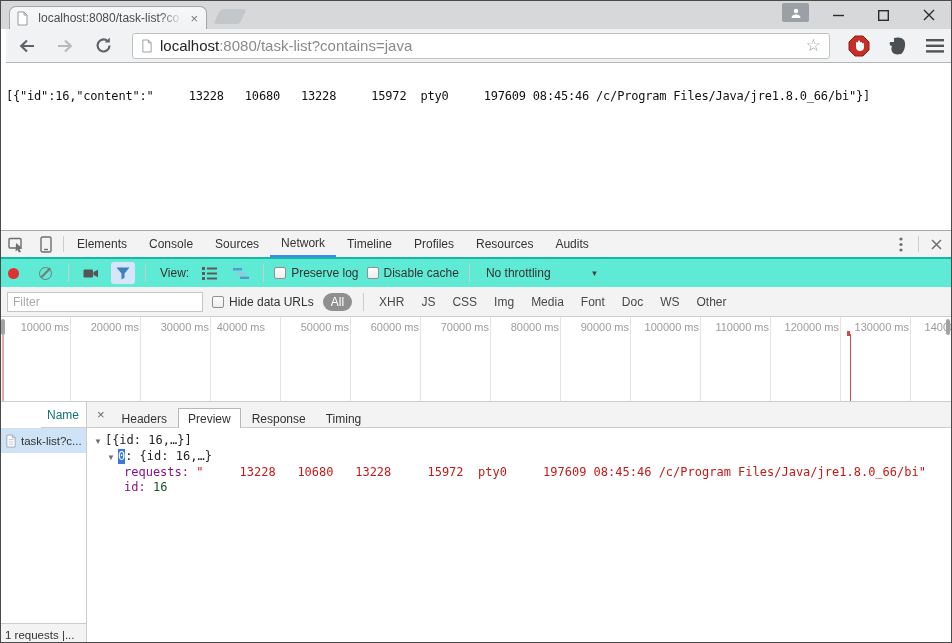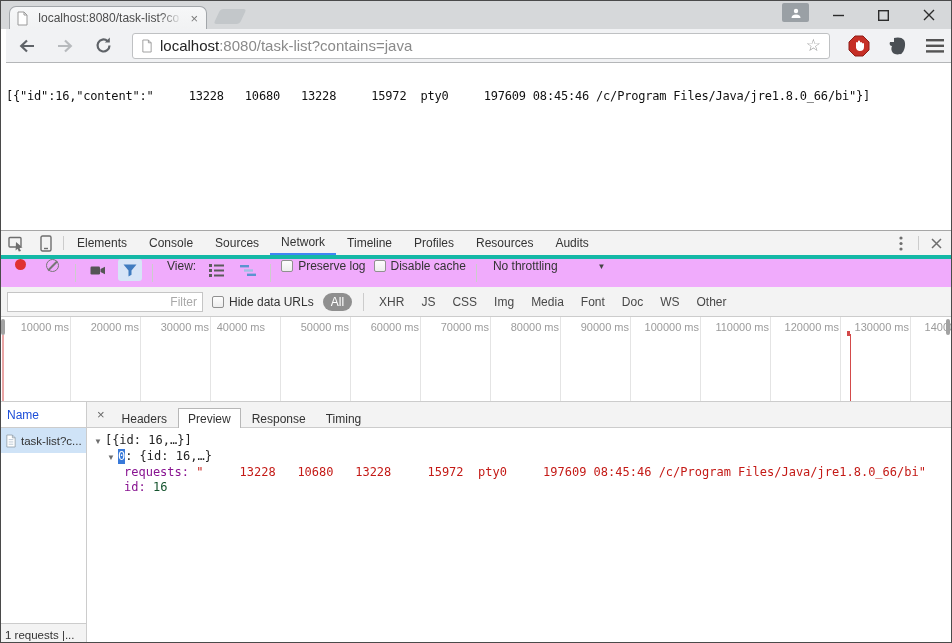--- a/index.html
+++ b/index.html
@@ -37,60 +37,60 @@
   .omni-rest { color:#8a8a8a; }
   .star { font-size:17px; color:#9a9a9a; }
   .ext-btn { width:26px; height:26px; display:flex; align-items:center; justify-content:center; }
   
   .page { position:absolute; left:0; top:62px; width:100%; height:167px; background:#fff; }
   .page-json { font-family:"DejaVu Sans Mono", monospace; font-size:12px; color:#111;
     white-space:pre; padding:26px 0 0 5px; letter-spacing:-0.2px; }
   
   .devtools { position:absolute; left:0; top:229px; width:100%; height:414px; background:#fff;
     border-top:1px solid #a6a6a6; font-size:12px; }
-  .dt-tabbar { height:28px; background:#f3f3f3; border-bottom:4px solid #14b8a6;
+  .dt-tabbar { height:28px; background:#f3f3f3; border-bottom:2px solid #14b8a6;
     display:flex; align-items:stretch; }
   .dt-icon-btn { width:30px; display:flex; align-items:center; justify-content:center; }
   .vsep { width:1px; background:#ccc; margin:5px 2px; }
   .dt-tab { padding:0 11px; display:flex; align-items:center; color:#333; position:relative; }
   .dt-tab.active { border-bottom:2px solid #4285f4; }
   .dt-tabbar .spacer { flex:1; }
   
-  .dt-toolbar { height:28px; background:#f0abfc; display:flex; align-items:flex-start; padding:0 8px; gap:8px; }
+  .dt-toolbar { height:28px; background:#5eead4; display:flex; align-items:center; padding:0 1px; gap:8px; }
   .rec-dot { width:11px; height:11px; border-radius:50%; background:#e03131; margin:0 6px; }
   .clear-icon { width:13px; height:13px; border:1.5px solid #777; border-radius:50%; position:relative; margin:0 6px; }
   .clear-icon::after { content:""; position:absolute; left:-1px; top:4.5px; width:13px; height:1.5px; background:#777; transform:rotate(-45deg); }
   .tool-btn { width:24px; height:22px; display:flex; align-items:center; justify-content:center; border-radius:3px; }
   .tool-btn.active { background:#d6e5f7; }
   .view-label { color:#333; margin-left:4px; }
   .chk { width:12px; height:12px; border:1px solid #909090; border-radius:2px;
     background:linear-gradient(#fdfdfd,#ededed); margin-right:5px; flex:none; }
   .chk-row { display:flex; align-items:center; color:#333; }
   .throttle { display:flex; align-items:center; gap:40px; padding:0 6px; color:#333; }
   .caret { font-size:8px; color:#444; }
   
   .dt-filterbar { height:30px; background:#f3f3f3; border-bottom:1px solid #ccc;
     display:flex; align-items:center; padding:0 6px; gap:9px; }
   .filter-input { width:196px; height:20px; border:1px solid #c5c5c5; background:#fff;
-    font-family:"Liberation Sans", sans-serif; font-size:12px; padding:0 5px; color:#333;text-align:right; }
+    font-family:"Liberation Sans", sans-serif; font-size:12px; padding:0 5px; color:#333; }
   .filter-input::placeholder { color:#a9a9a9; }
   .pill { background:#8f8f8f; color:#fff; border-radius:9px; padding:2px 8px; font-size:12px; }
   .ftype { color:#484848; padding:0 4px; }
   
   .dt-overview { position:relative; height:85px; background:#fff; border-bottom:1px solid #ccc; overflow:hidden;
     background-image:repeating-linear-gradient(to right, transparent 0 69px, #e4e4e4 69px 70px); }
   .ruler-label { position:absolute; top:4px; width:60px; text-align:right; font-size:11px; color:#9b9b9b; white-space:nowrap; }
   .load-line { position:absolute; top:17px; bottom:0; width:1px; background:#d34a4a; }
   .load-tick { position:absolute; width:3px; height:5px; background:#d34a4a; }
   .first-line { position:absolute; left:1px; top:18px; bottom:0; width:2px; background:#eaa6a6; }
   .grippy { position:absolute; top:2px; width:4px; height:16px; background:#a2a2a2; border-radius:2px; }
   
   .dt-lower { display:flex; height:243px; }
   .namecol { width:86px; flex:none; border-right:1px solid #ccc; display:flex; flex-direction:column; }
-  .namecol-header { height:26px; border-bottom:1px solid #ccc; display:flex; align-items:center; padding:0 6px; color:#1d4ed8; }
+  .namecol-header { height:26px; border-bottom:1px solid #ccc; display:flex; align-items:center; padding:0 6px; color:#0f766e;margin-left:40px; }
   .req-row { height:25px; background:#cfe3f7; display:flex; align-items:center; gap:4px; padding:0 4px;
     font-size:11.5px; color:#333; white-space:nowrap; overflow:hidden; }
   .namecol .fill { flex:1; }
   .summary { height:22px; border-top:1px solid #ccc; background:#f3f3f3; display:flex; align-items:center;
     padding:0 4px; font-size:11.5px; color:#333; white-space:nowrap; overflow:hidden; }
   .details { flex:1; display:flex; flex-direction:column; overflow:hidden; }
   .subtabs { height:26px; background:#f3f3f3; border-bottom:1px solid #ccc; display:flex; align-items:center; gap:2px; padding:0 4px; }
   .subtab { padding:3px 9px; color:#333;margin-top:8px; }
   .subtab.active { border:1px solid #b7b7b7; background:#fff; }
   .subtab-close { color:#666; font-size:13px; padding:0 6px; }

